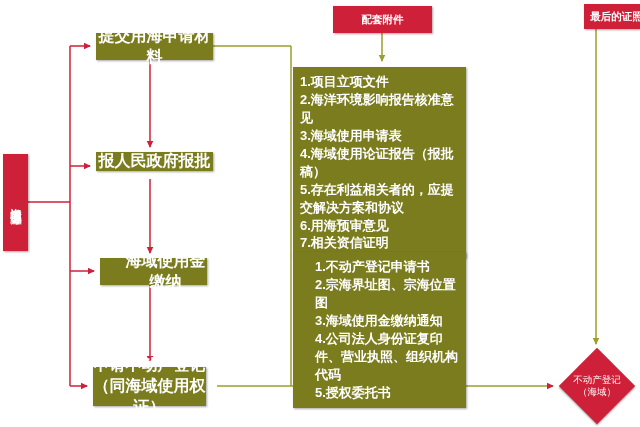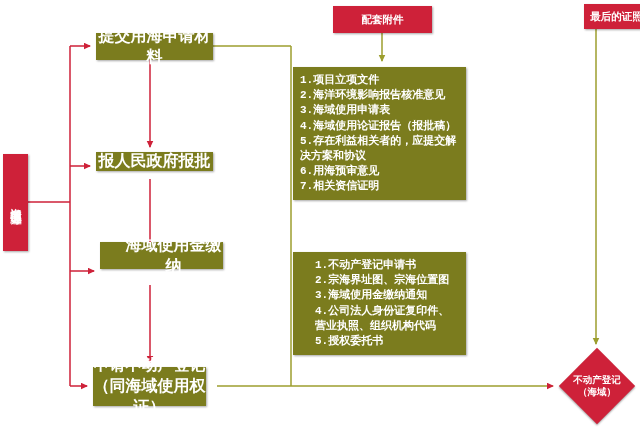--- a/index.html
+++ b/index.html
@@ -28,58 +28,57 @@
   .redbg { background:#ce2139; }
 
   .start {
     left:3px; top:154px; width:25px; height:97px;
     writing-mode:vertical-rl; text-orientation:upright;
     font-size:11px; letter-spacing:1px;
   }
   .step  { font-size:16px; line-height:1.3; }
   .step1 { left:96px;  top:33px;  width:117px; height:27px; }
   .step2 { left:96px;  top:152px; width:117px; height:19px; }
-  .step3 { left:100px; top:242px; width:123px; height:27px;padding-left:24px; }
+  .step3 { left:100px; top:258px; width:107px; height:27px;padding-left:24px; }
   .step4 { left:93px;  top:367px; width:113px; height:39px; }
 
   .tag { font-size:10.5px; }
   .tag-attach { left:333px; top:6px; width:99px; height:27px; }
   .tag-final  { left:552px; top:4px; width:86px; height:25px;margin-left:32px; }
 
   .list {
     position:absolute;
     background:#7b7c1e;
     color:#ffffff;
     font-weight:bold;
-    font-size:11px; line-height:1.38;
+    font-size:13px; line-height:1.38;
     padding:6px 7px;
     width:173px;
     box-shadow:1px 1px 2px rgba(0,0,0,.35);
     text-align:left;
-    font-family:Liberation Mono, monospace;
   }
   .list1 { left:293px; top:67px;  min-height:120px; }
   .list2 { left:293px; top:252px; min-height:85px;padding-left:22px; }
 
   .diamond-wrap {
     position:absolute;
     left:560px; top:349px; width:74px; height:74px;
   }
   .diamond-shape {
     position:absolute; left:10px; top:10px;
     width:54px; height:54px;
     background:#ce2139;
     transform:rotate(45deg);
     box-shadow:1px 1px 2px rgba(0,0,0,.35);
   }
   .diamond-label {
     position:absolute; inset:0;
     display:flex; flex-direction:column;
     align-items:center; justify-content:center;
-    color:#ffffff; font-weight:bold;
+    color:#ffffff; font-weight:normal;
     font-size:9.5px; line-height:1.3; text-align:right;
   }
 </style>
 </head>
 <body>
 
 <div class="canvas">
 
   <svg class="wires" width="640" height="427" viewBox="0 0 640 427">
     <defs>

